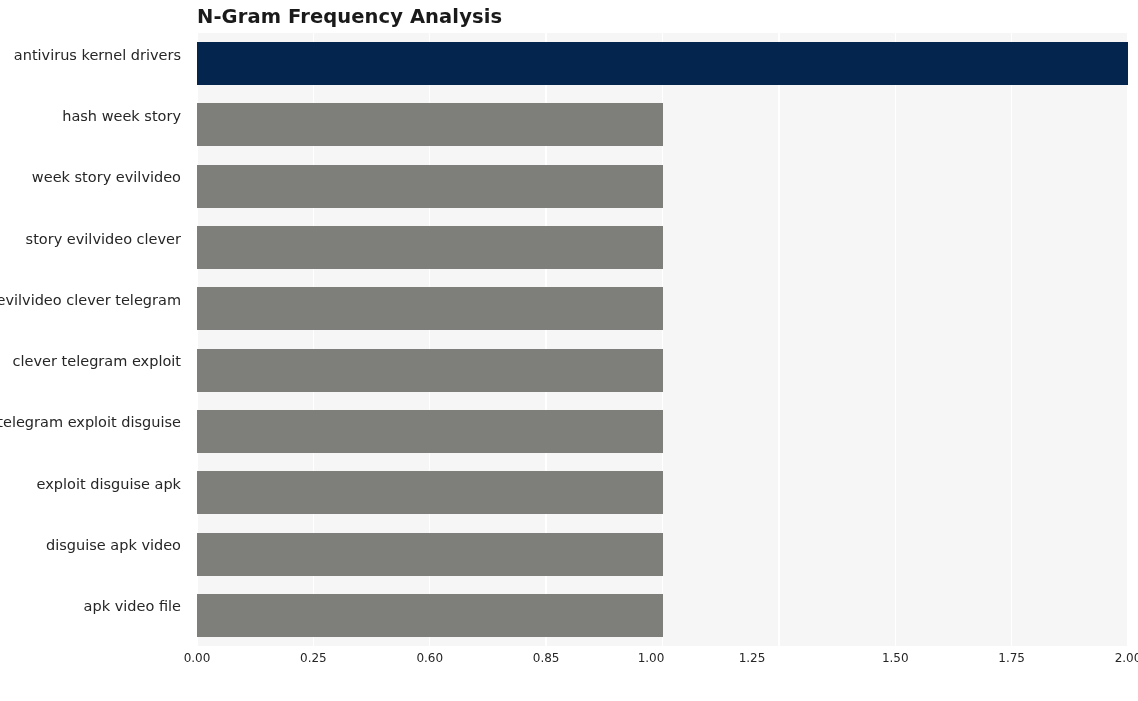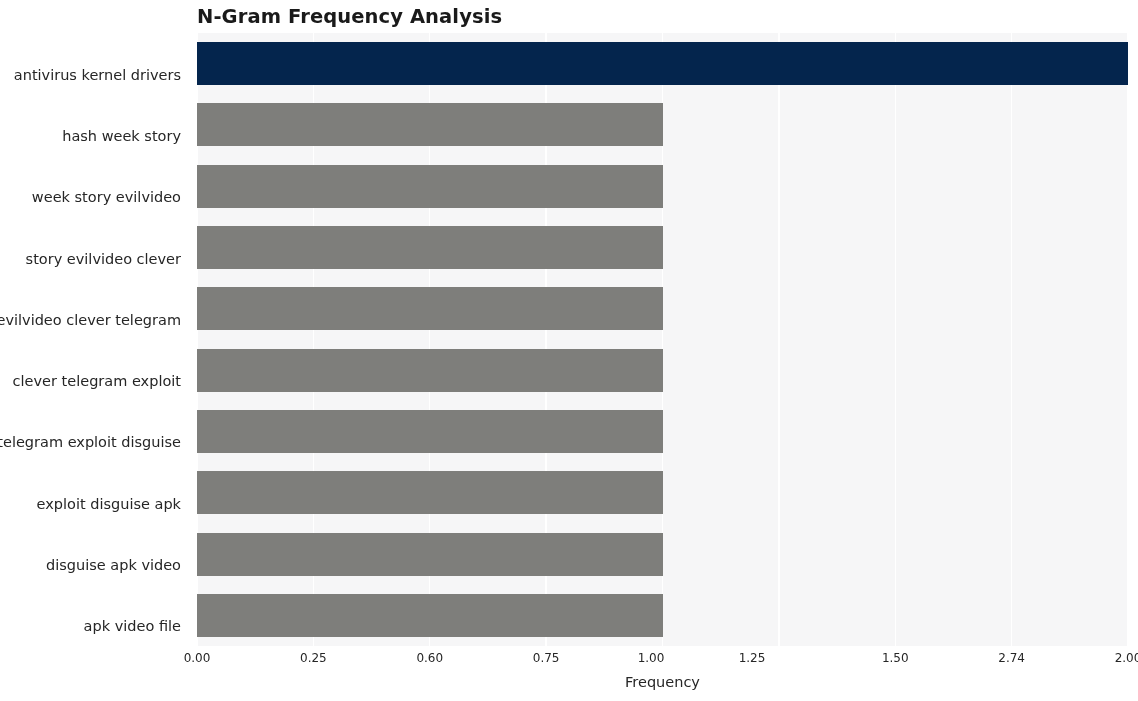--- a/index.html
+++ b/index.html
@@ -58,21 +58,21 @@
   .bar {
     position: absolute;
     left: 0;
     height: 43px;
   }
 
   
   #y-axis-labels {
     position: absolute;
     left: 0;
-    top: 44px;
+    top: 24px;
     width: 189px;
     height: 613px;
   }
   .y-tick-label {
     position: absolute;
     right: 0;
     width: 189px;
     text-align: right;
     font-size: 14.5px;
     color: #262626;
@@ -154,23 +154,22 @@
       <div class="y-tick-label" style="top: 390.45px; padding-right: 8px;">telegram exploit disguise</div>
       <div class="y-tick-label" style="top: 451.75px; padding-right: 8px;">exploit disguise apk</div>
       <div class="y-tick-label" style="top: 513.05px; padding-right: 8px;">disguise apk video</div>
       <div class="y-tick-label" style="top: 574.35px; padding-right: 8px;">apk video file</div>
     </div>
 
   <div id="x-axis-labels">
       <div class="x-tick-label" style="left: 197px;">0.00</div>
       <div class="x-tick-label" style="left: 313.375px;">0.25</div>
       <div class="x-tick-label" style="left: 429.75px;">0.60</div>
-      <div class="x-tick-label" style="left: 546.125px;">0.75</div>
+      <div class="x-tick-label" style="left: 546.125px;">0.85</div>
       <div class="x-tick-label" style="left: 651px;">1.00</div>
       <div class="x-tick-label" style="left: 752px;">1.25</div>
       <div class="x-tick-label" style="left: 895.25px;">1.50</div>
-      <div class="x-tick-label" style="left: 1011.62px;">2.74</div>
+      <div class="x-tick-label" style="left: 1011.62px;">1.75</div>
       <div class="x-tick-label" style="left: 1128px;">2.00</div>
     </div>
 
-  <div id="x-axis-title">Frequency</div>
 
 </div>
 
 </body></html>

